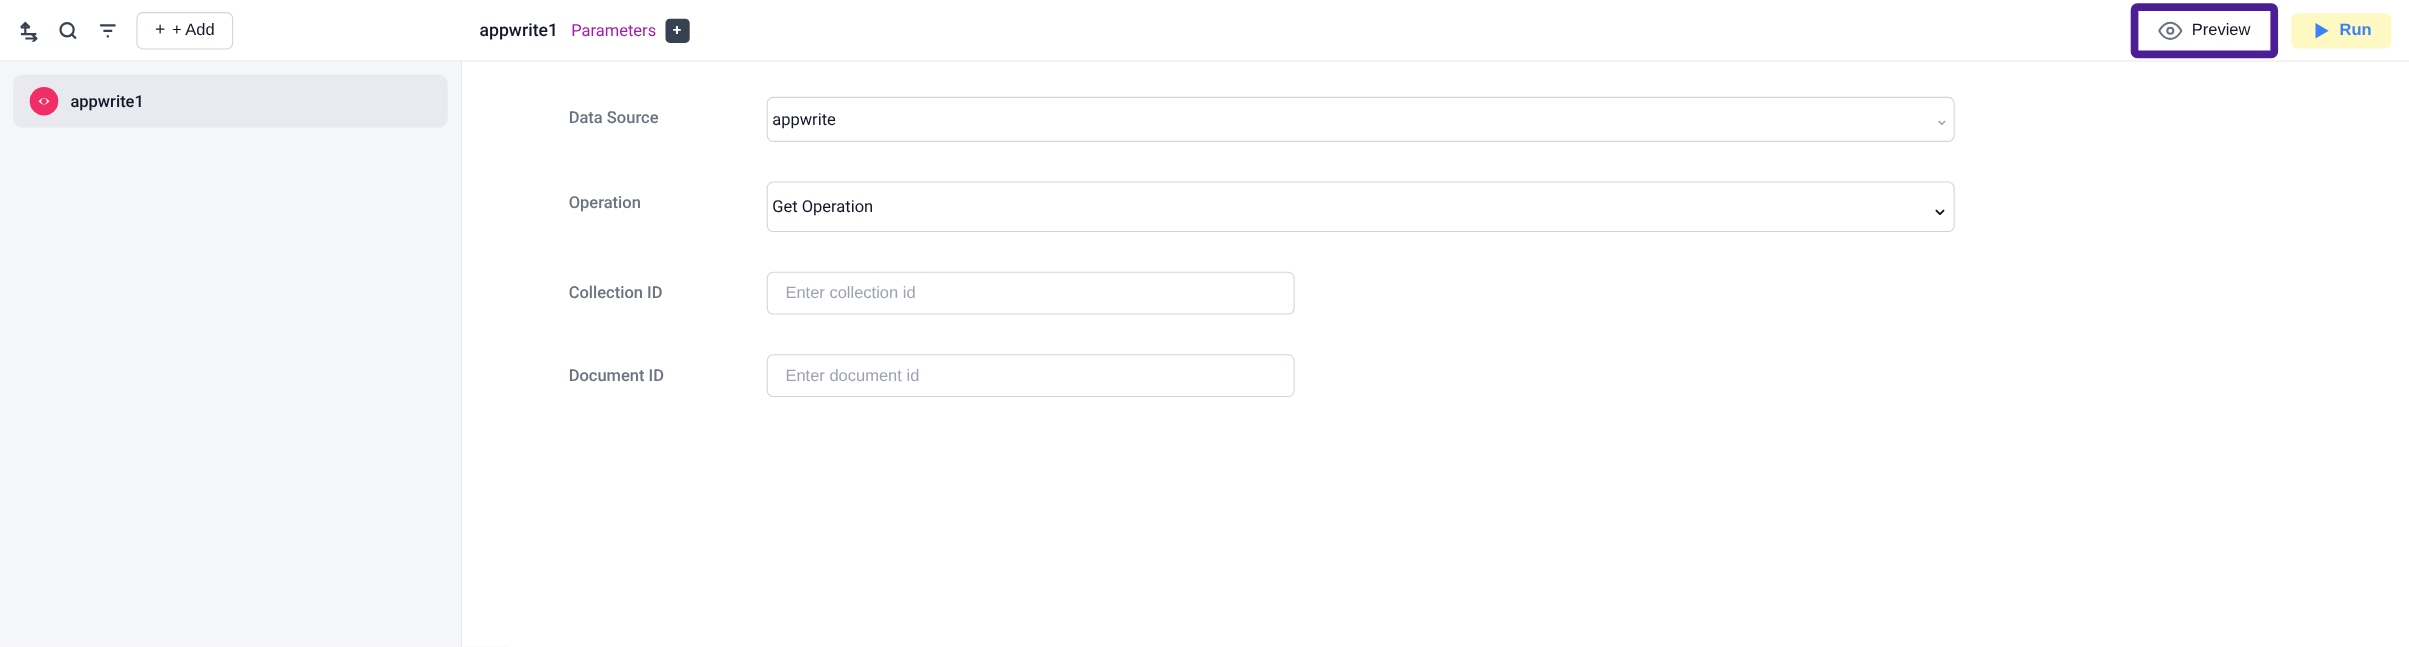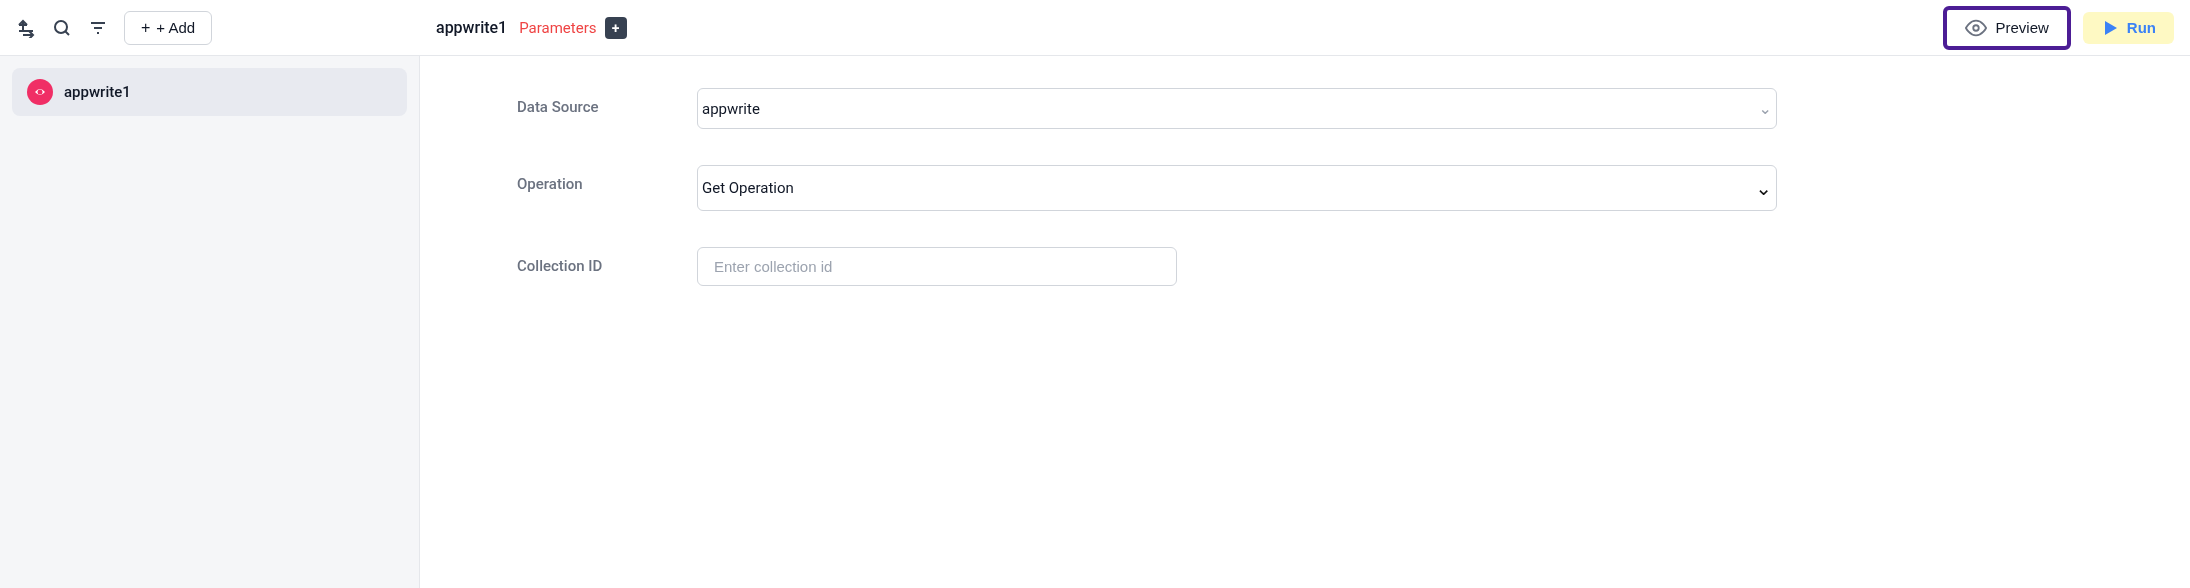--- a/index.html
+++ b/index.html
@@ -73,21 +73,21 @@
     }
 
     .parameters-section {
       display: flex;
       align-items: center;
       gap: 8px;
     }
 
     .parameters-label {
       font-size: 15px;
-      color: #ef4444;
+      color: #a21caf;
     }
 
     .plus-badge {
       background: #374151;
       color: #ffffff;
       border-radius: 4px;
       width: 22px;
       height: 22px;
       display: flex;
       align-items: center;
@@ -100,21 +100,21 @@
     .toolbar-right {
       display: flex;
       align-items: center;
       gap: 12px;
     }
 
     .preview-button {
       display: flex;
       align-items: center;
       gap: 8px;
-      border: 4px solid #4c1d95;
+      border: 7px solid #4c1d95;
       background: #ffffff;
       border-radius: 6px;
       padding: 7px 18px;
       cursor: pointer;
       font-size: 15px;
       font-weight: 500;
       color: #111827;
     }
 
     .run-button {
@@ -342,15 +342,21 @@
       </div>
     </div>
 
     <div class="form-row">
       <span class="form-label">Collection ID</span>
       <div class="form-control">
         <input type="text" class="input-control" placeholder="Enter collection id" style="">
       </div>
     </div>
 
+    <div class="form-row">
+      <span class="form-label">Document ID</span>
+      <div class="form-control">
+        <input type="text" class="input-control" placeholder="Enter document id" style="">
+      </div>
+    </div>
 
   </div>
 </div>
 
 </body></html>

